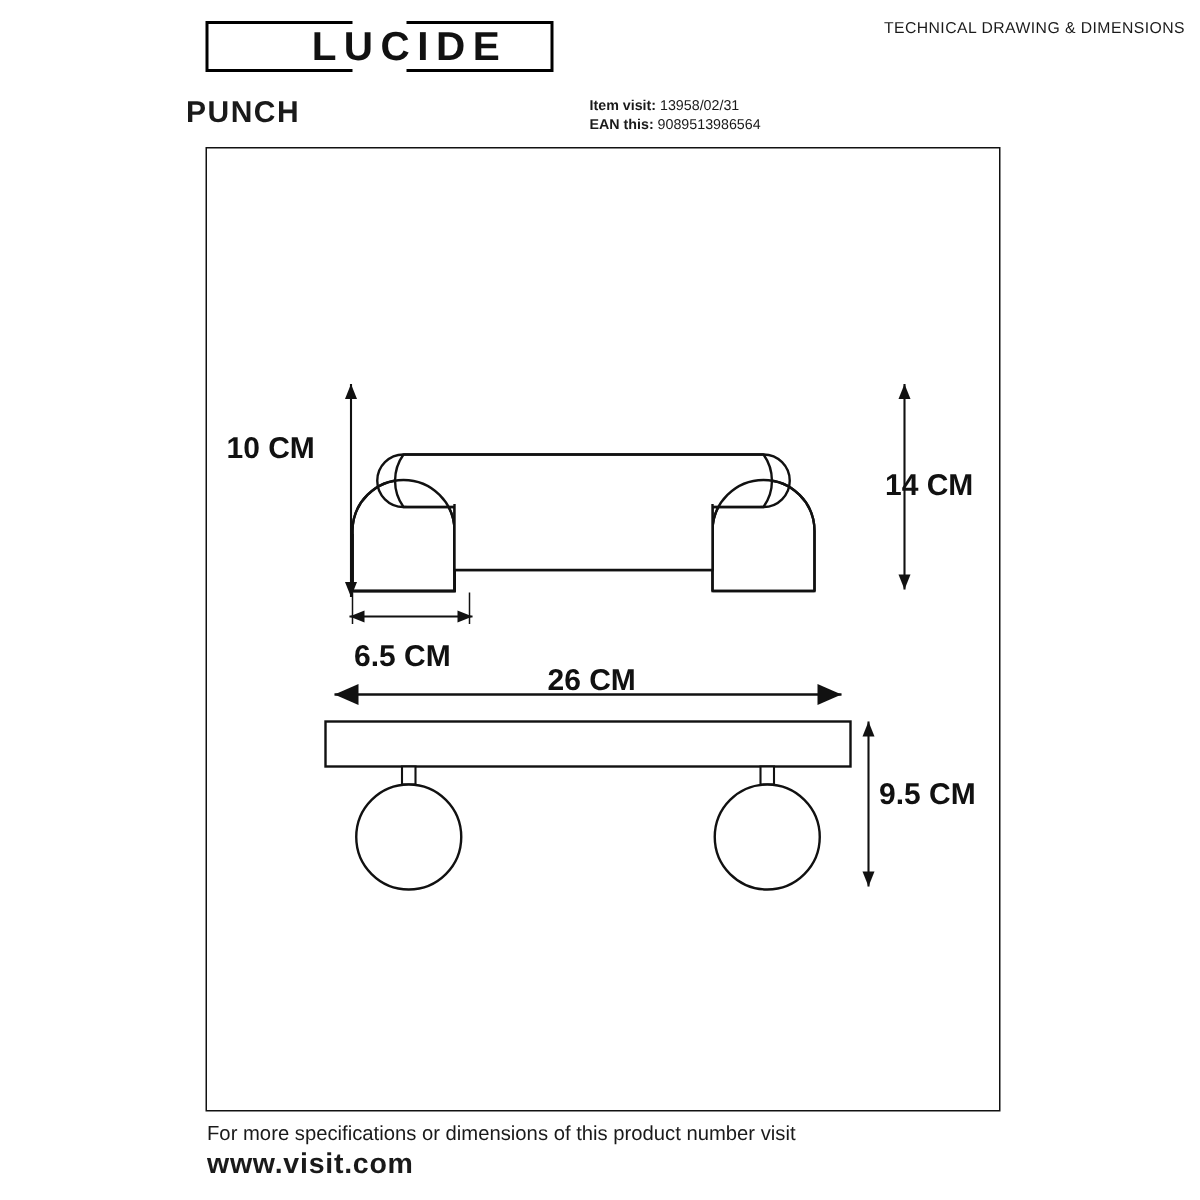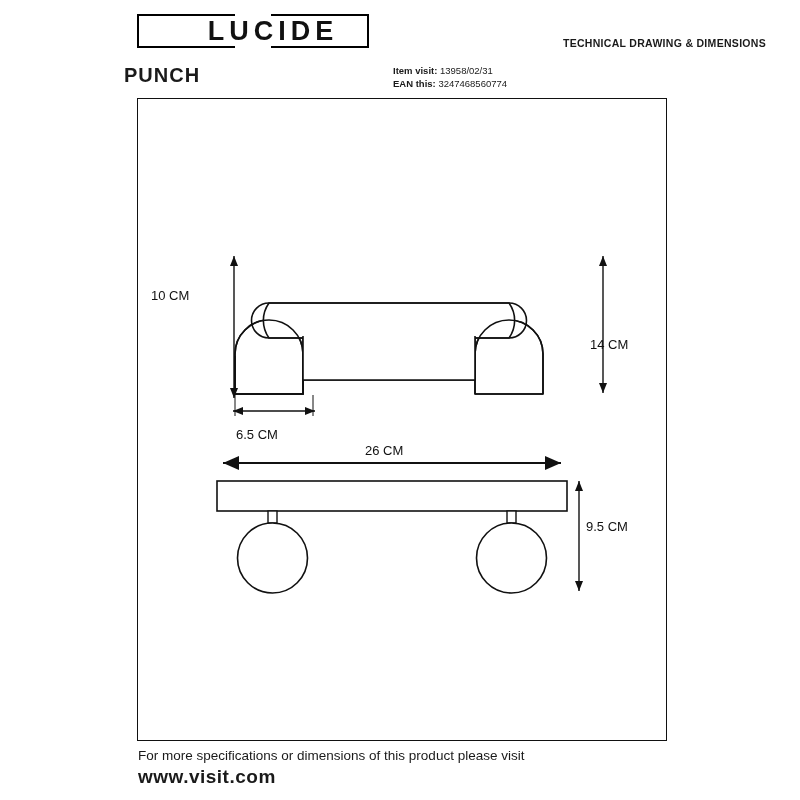--- a/index.html
+++ b/index.html
@@ -53,27 +53,26 @@
     width: 36px;
     height: 5px;
     left: 50%;
     margin-left: -18px;
   }
   .brand-notch-top { top: -3px; }
   .brand-notch-bottom { bottom: -3px; }
 
   .tech-label {
     position: absolute;
-    right: 34px;
+    right: 10px;
     top: 13px;
     font-size: 10.5px;
-    font-weight: 700;
+    font-weight: 400;
     letter-spacing: 0.3px;
     color: #1a1a1a;
-    margin-top: 24px;
   }
 
   .product-name {
     position: absolute;
     left: 124px;
     top: 64px;
     font-size: 20px;
     font-weight: 700;
     letter-spacing: 1px;
   }
@@ -114,22 +113,22 @@
     font-weight: 700;
     letter-spacing: 0.5px;
   }
 
   
   .dw { position: absolute; }
 
   
   .dim-text {
     position: absolute;
-    font-size: 13px;
-    font-weight: 400;
+    font-size: 20px;
+    font-weight: 700;
     color: #111;
     white-space: nowrap;
   }
 
   svg { display: block; }
 </style>
 </head>
 <body>
 
 <div class="page">
@@ -144,21 +143,21 @@
 
   <div class="product-name">PUNCH</div>
 
   <div class="meta">
     <div>
       <b>Item visit:</b>
       <span>13958/02/31</span>
     </div>
     <div>
       <b>EAN this:</b>
-      <span>3247468560774</span>
+      <span>9089513986564</span>
     </div>
   </div>
 
   <div class="frame"></div>
 
   <svg class="dw" style="left:137px; top:98px;" width="530" height="643" viewBox="0 0 530 643">
 
     <path d="M 98 292
              A 34 34 0 0 1 166 292
              L 166 294
@@ -224,24 +223,24 @@
     <circle cx="135.5" cy="460" r="35" fill="#ffffff" stroke="#111" stroke-width="1.6"></circle>
     <circle cx="374.5" cy="460" r="35" fill="#ffffff" stroke="#111" stroke-width="1.6"></circle>
 
     <line x1="442" y1="383" x2="442" y2="493" stroke="#111" stroke-width="1.4"></line>
     <polygon points="442,383 438,393 446,393" fill="#111"></polygon>
     <polygon points="442,493 438,483 446,483" fill="#111"></polygon>
   </svg>
 
   <div class="dim-text" style="left:151px; top:288px;">10 CM</div>
 
-  <div class="dim-text" style="left:590px; top:313px;margin-top:24px;">14 CM</div>
+  <div class="dim-text" style="left:590px; top:313px;">14 CM</div>
 
   <div class="dim-text" style="left:236px; top:415px;margin-top:12px;">6.5 CM</div>
 
   <div class="dim-text" style="left:365px; top:443px;">26 CM</div>
 
   <div class="dim-text" style="left:586px; top:519px;text-align:right;">9.5 CM</div>
 
-  <div class="footer-line1">For more specifications or dimensions of this product please visit</div>
+  <div class="footer-line1">For more specifications or dimensions of this product number visit</div>
   <div class="footer-line2">www.visit.com</div>
 
 </div>
 
 </body></html>

